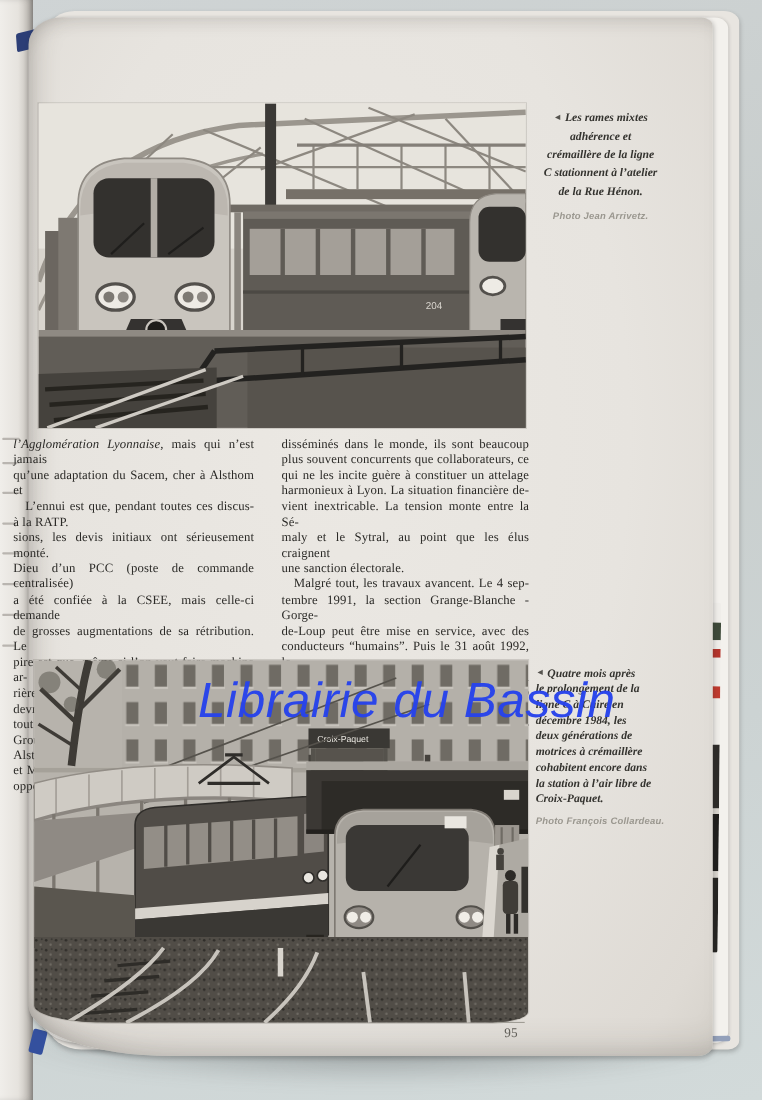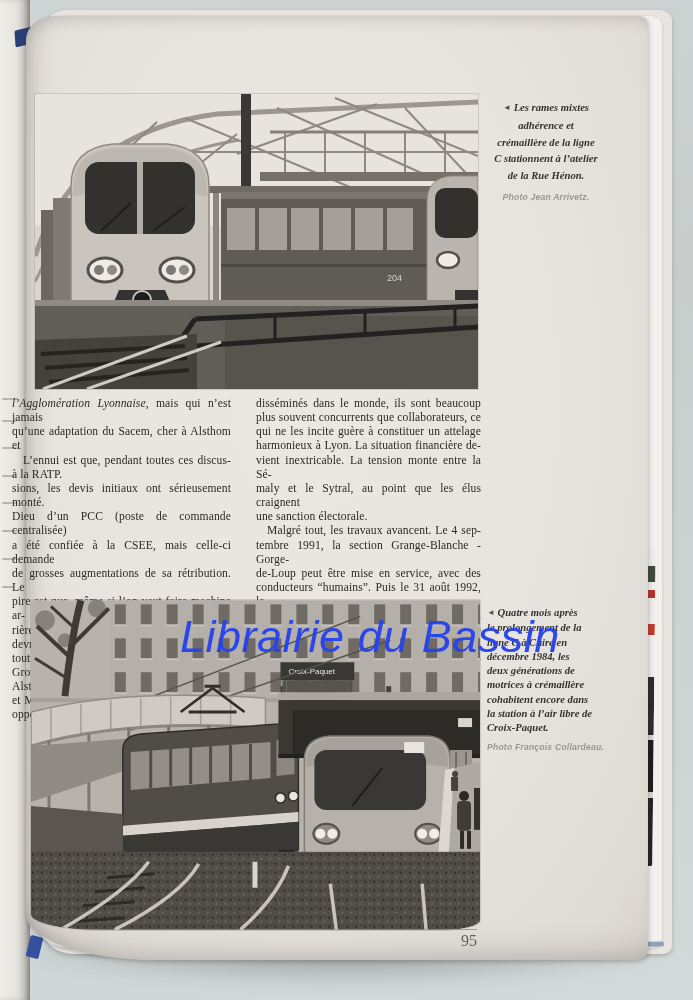--- a/index.html
+++ b/index.html
@@ -55,21 +55,21 @@
   #col-right{left:256px;top:397px;width:225px;}
   .italic{font-style:italic;}
   .caption{color:#34332f;font-style:italic;font-weight:600;
     font-size:10.6px;}
   #caption-1{left:487px;top:100px;width:118px;line-height:16.8px;text-align:center;}
   #caption-2{left:487px;top:606px;width:122px;line-height:14.3px;}
   .caption .marker{font-size:8px;position:relative;top:-1px;color:#55534e;font-style:normal;}
   .credit{font-family:"Liberation Sans",sans-serif;font-style:italic;font-weight:700;
     color:#9a978f;font-size:8.6px;margin-top:4px;letter-spacing:.2px;}
   .folio-rule{left:452px;top:929px;width:25px;height:1px;background:#a09d95;}
-  .folio{left:452px;top:932px;width:25px;text-align:right;font-size:16px;color:#605e58;}
+  .folio{left:452px;top:932px;width:25px;text-align:center;font-size:12px;color:#605e58;}
   .watermark{left:180px;top:611px;white-space:nowrap;
     font-family:"Liberation Sans",sans-serif;font-size:45px;font-weight:400;
     letter-spacing:.5px;opacity:.97;z-index:60;}
 </style>
 </head>
 <body>
 
 <div class="abs book-shadow"></div>
 <div class="abs page-stack2"></div>
 <div class="abs page-stack"></div>

